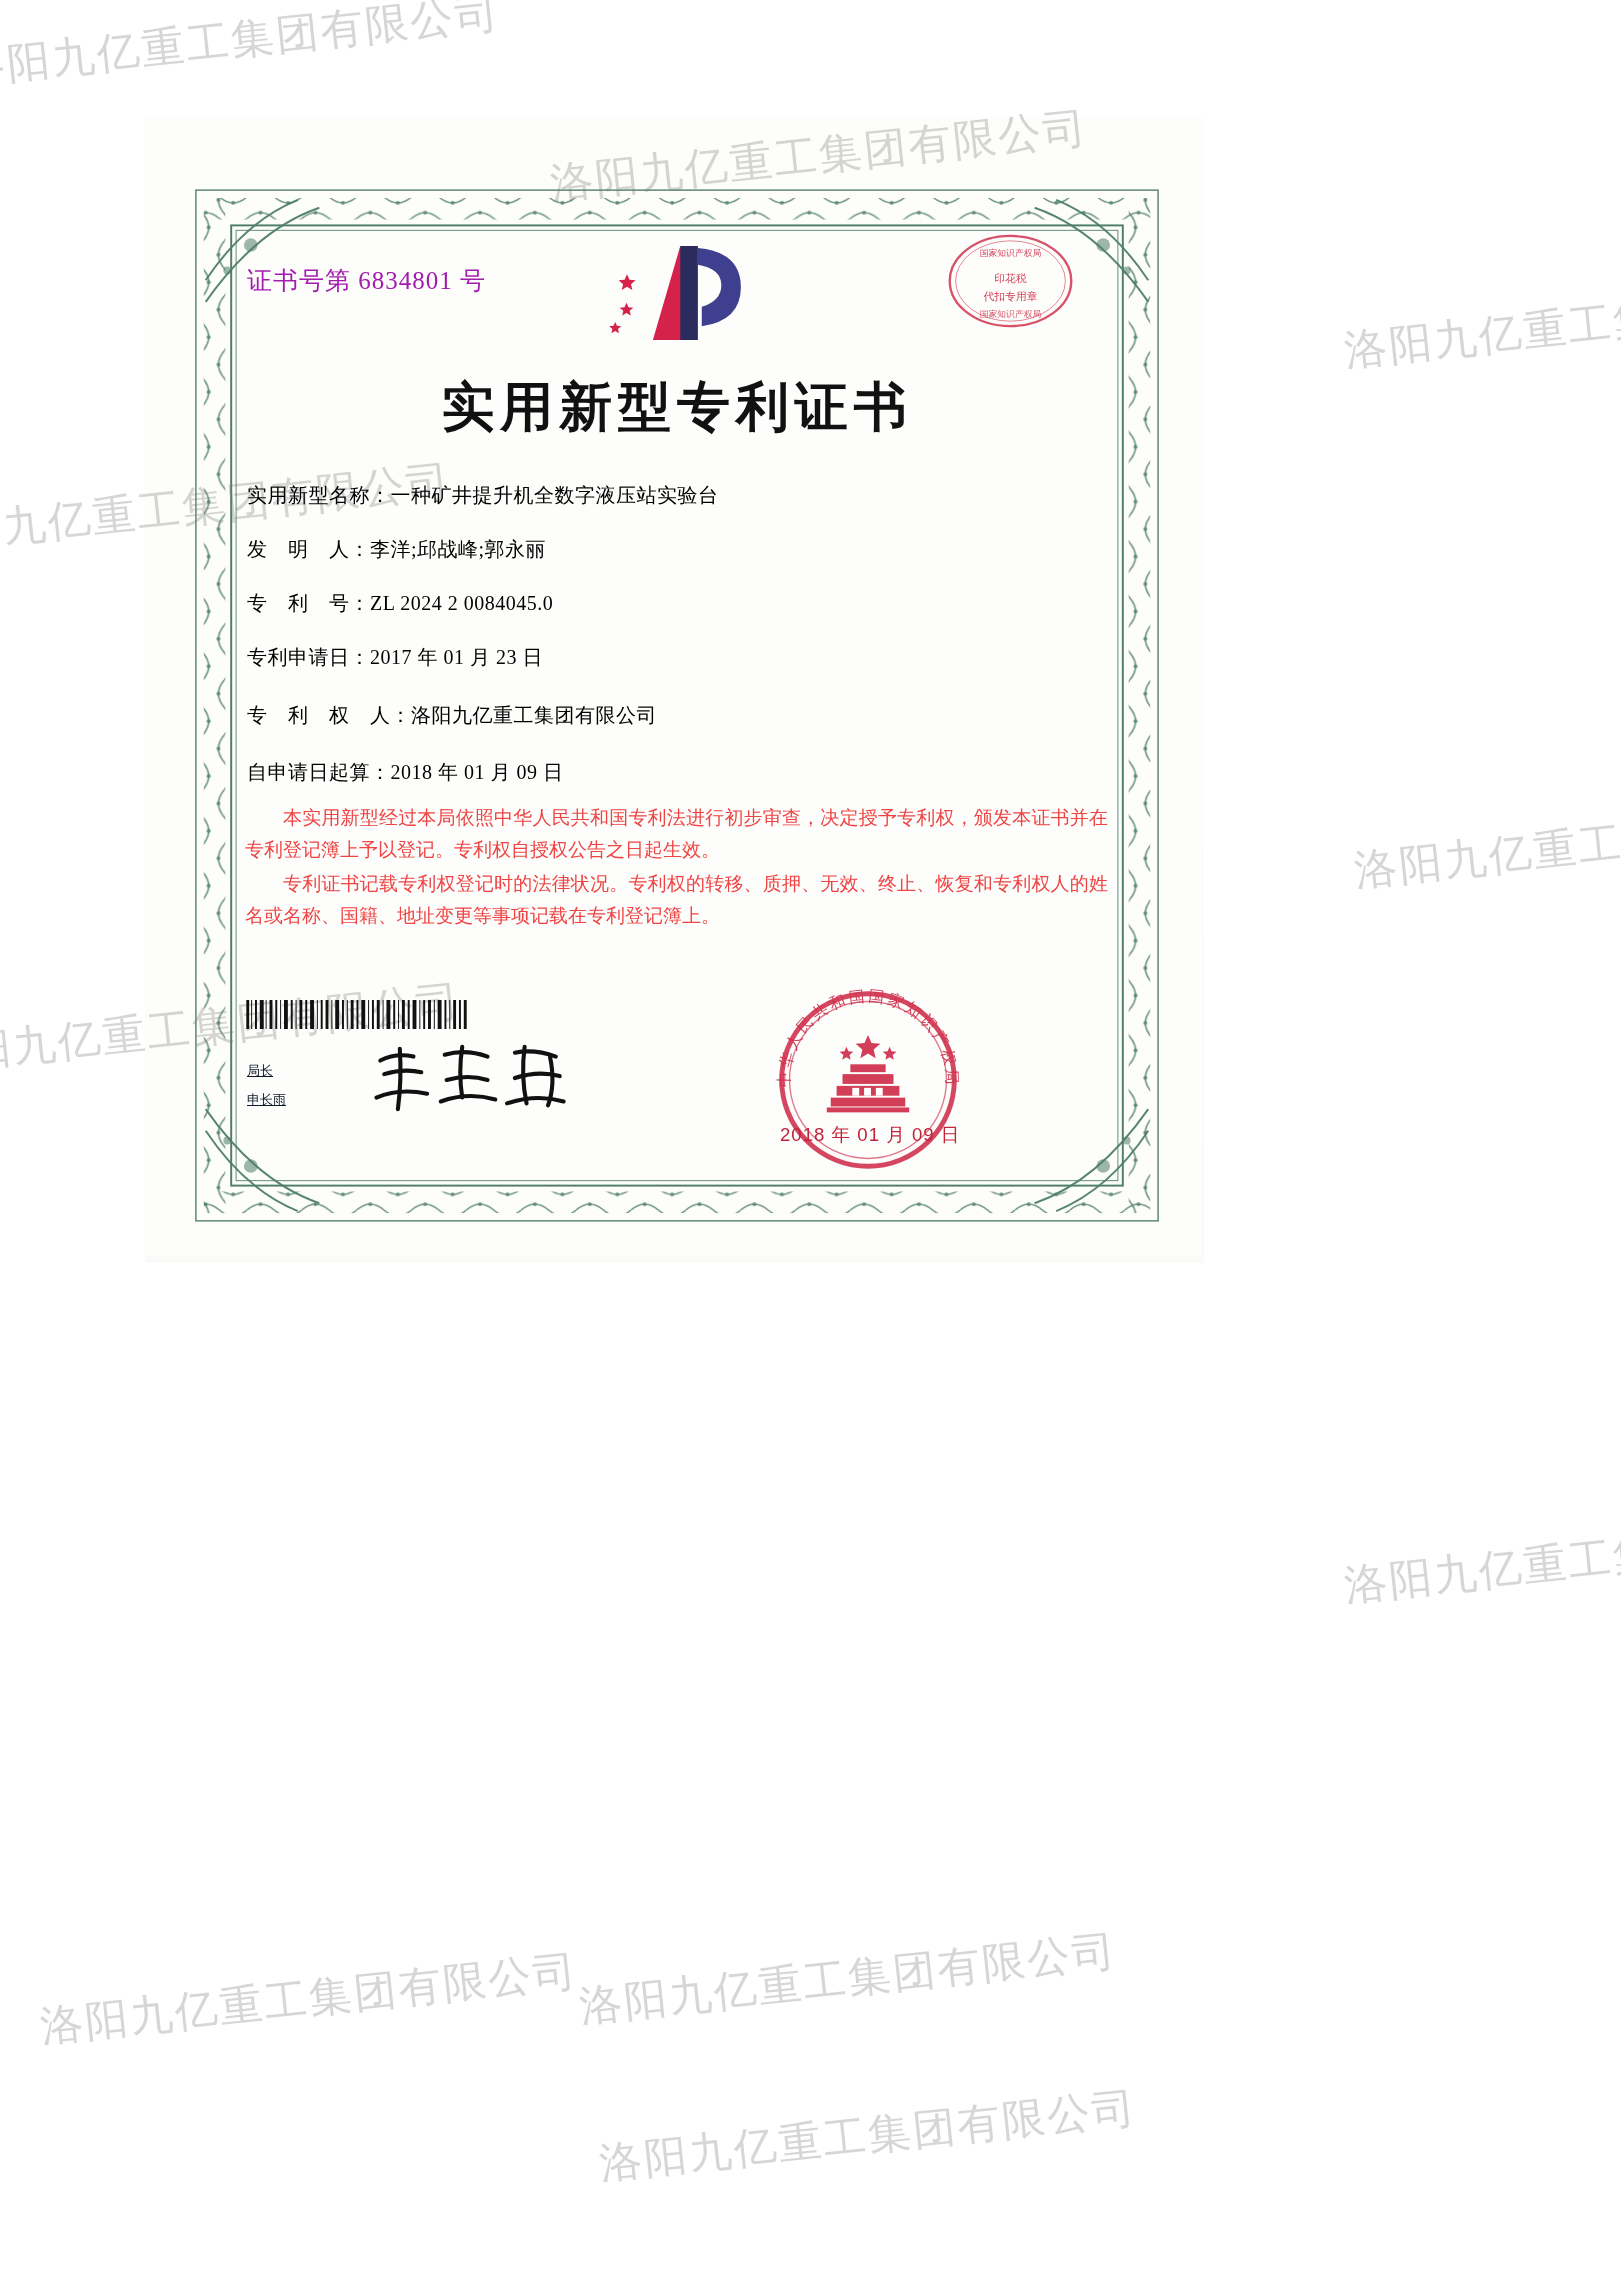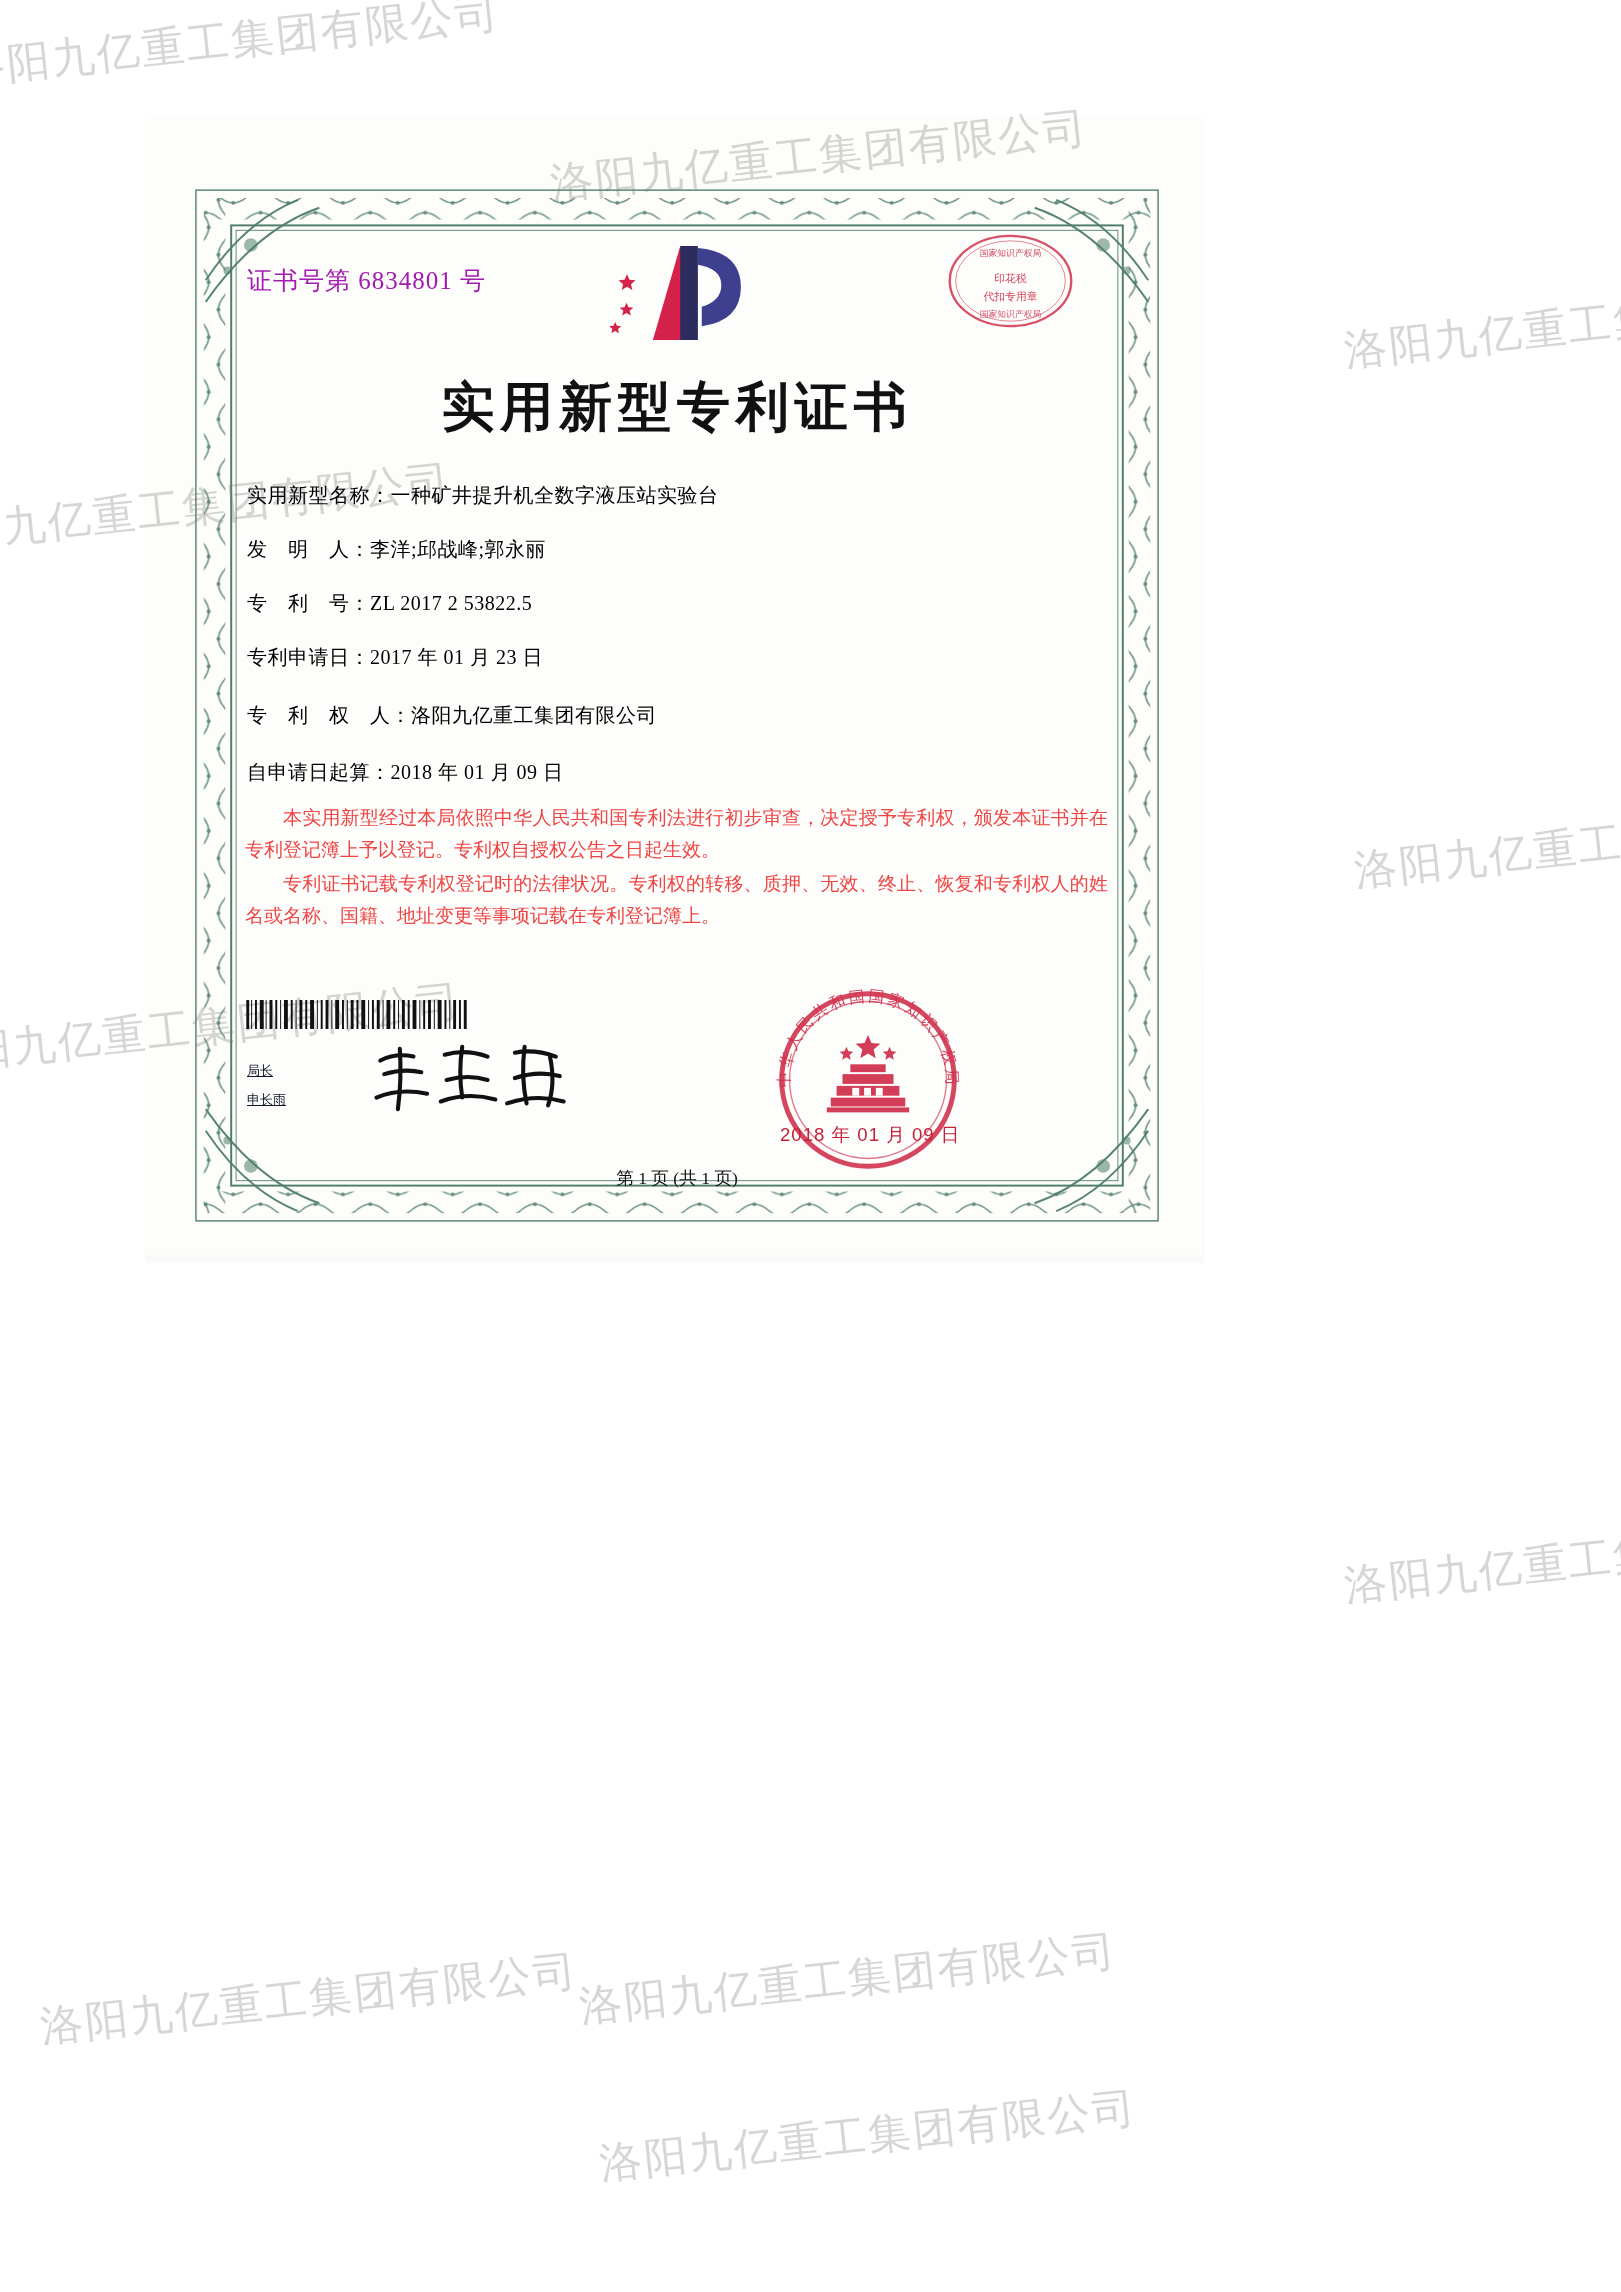--- a/index.html
+++ b/index.html
@@ -304,21 +304,21 @@
 
   <div class="title">实用新型专利证书</div>
 
   <div class="field f1">
     <span class="lbl">实用新型名称：</span><span class="val">一种矿井提升机全数字液压站实验台</span>
   </div>
   <div class="field f2">
     <span class="lbl">发　明　人：</span><span class="val">李洋;邱战峰;郭永丽</span>
   </div>
   <div class="field f3">
-    <span class="lbl">专　利　号：</span><span class="val">ZL 2017 2 53822.5</span>
+    <span class="lbl">专　利　号：</span><span class="val">ZL 2024 2 0084045.0</span>
   </div>
   <div class="field f4">
     <span class="lbl">专利申请日：</span><span class="val">2017 年 01 月 23 日</span>
   </div>
   <div class="field f5">
     <span class="lbl">专　利　权　人：</span><span class="val">洛阳九亿重工集团有限公司</span>
   </div>
   <div class="field f6">
     <span class="lbl">自申请日起算：</span><span class="val">2018 年 01 月 09 日</span>
   </div>
@@ -426,15 +426,14 @@
         <path d="M104 58 l3.6 8.2 9 0.9 -6.8 5.9 2 8.8 -7.8 -4.7 -7.8 4.7 2 -8.8 -6.8 -5.9 9 -0.9 z"></path>
         <path d="M82 70 l2 4.6 5 0.5 -3.8 3.3 1.1 4.9 -4.3 -2.6 -4.3 2.6 1.1 -4.9 -3.8 -3.3 5 -0.5 z"></path>
         <path d="M126 70 l2 4.6 5 0.5 -3.8 3.3 1.1 4.9 -4.3 -2.6 -4.3 2.6 1.1 -4.9 -3.8 -3.3 5 -0.5 z"></path>
         <rect x="62" y="132" width="84" height="5"></rect>
       </g>
     </svg>
   </div>
 
   <div class="seal-date">2018 年 01 月 09 日</div>
 
-  <div class="page-no">第 1 页 (共 1 页)</div>
 </div>
 
 
 </body></html>

